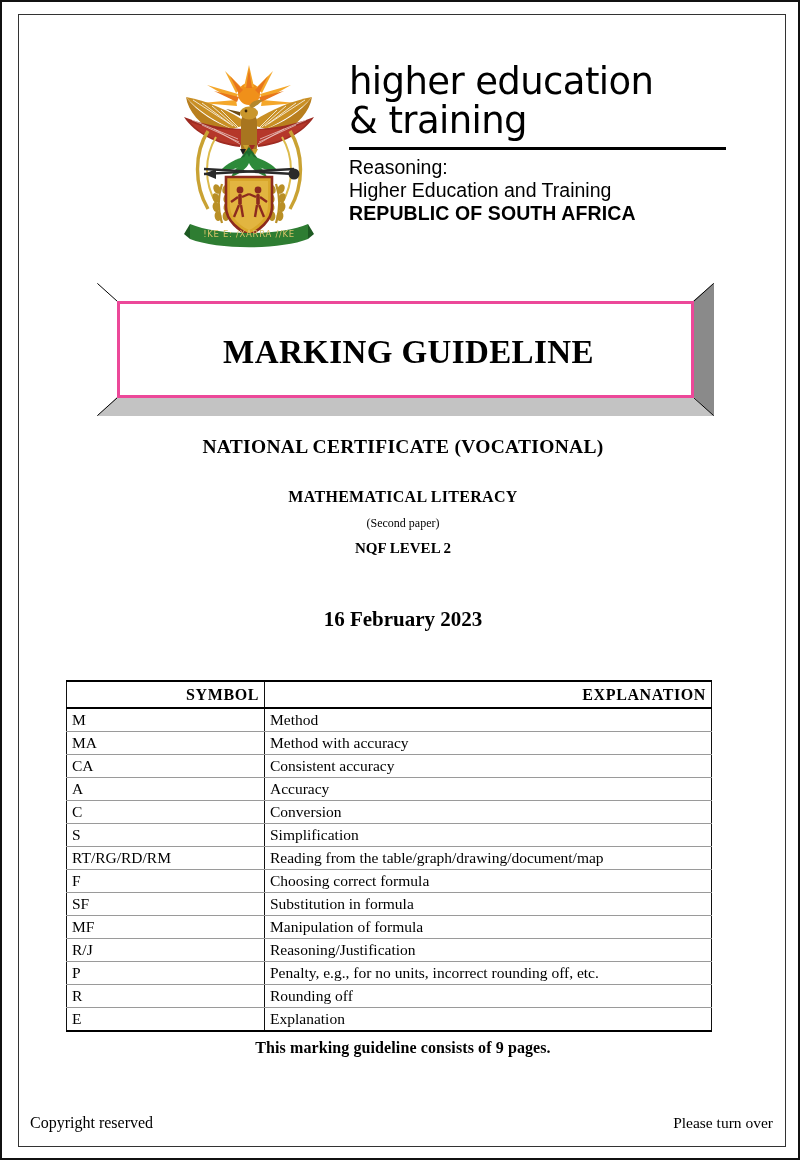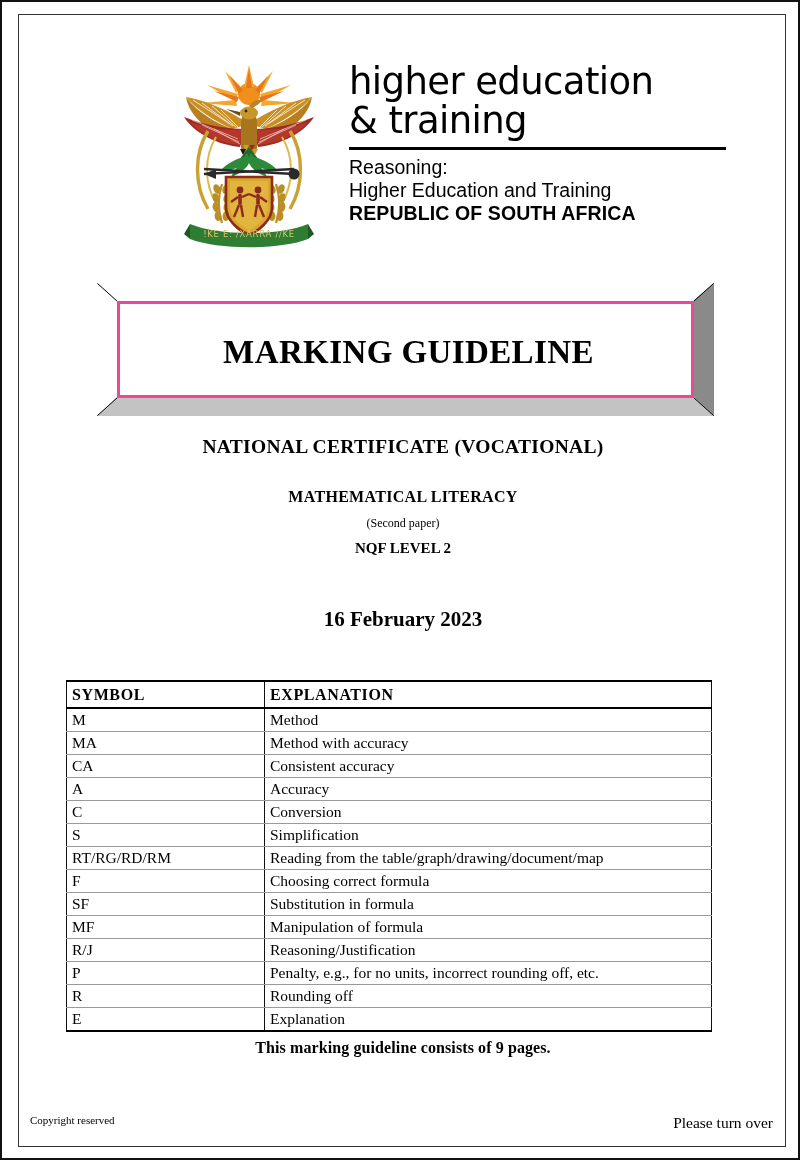--- a/index.html
+++ b/index.html
@@ -200,21 +200,21 @@
     border-left: 1.6px solid #111111;
     border-right: 1.6px solid #111111;
     border-top: 1px solid #9a9a9a;
     border-bottom: 1px solid #9a9a9a;
     vertical-align: middle;
     overflow: hidden;
     white-space: nowrap;
   }
   .symbol-table th {
     font-weight: 700;
-    text-align: left;
+    text-align: right;
     letter-spacing: 0.6px;
     font-size: 16px;
     height: 22px;
     border-top: 2px solid #000000;
     border-bottom: 2px solid #000000;
   }
   .symbol-table tr:last-child td {
     border-bottom: 2px solid #000000;
   }
   .col-symbol { width: 198px; }
@@ -234,21 +234,21 @@
   }
   .footer {
     position: absolute;
     left: 0; top: 1099px;
     width: 768px;
     height: 22px;
   }
   .footer-left {
     position: absolute;
     left: 11px; top: 0;
-    font-size: 11px;
+    font-size: 16px;
     font-weight: 400;
   }
   .footer-right {
     position: absolute;
     right: 14px; top: 0;
     font-size: 15.5px;
     font-weight: 400;
   }
 </style>
 </head>

